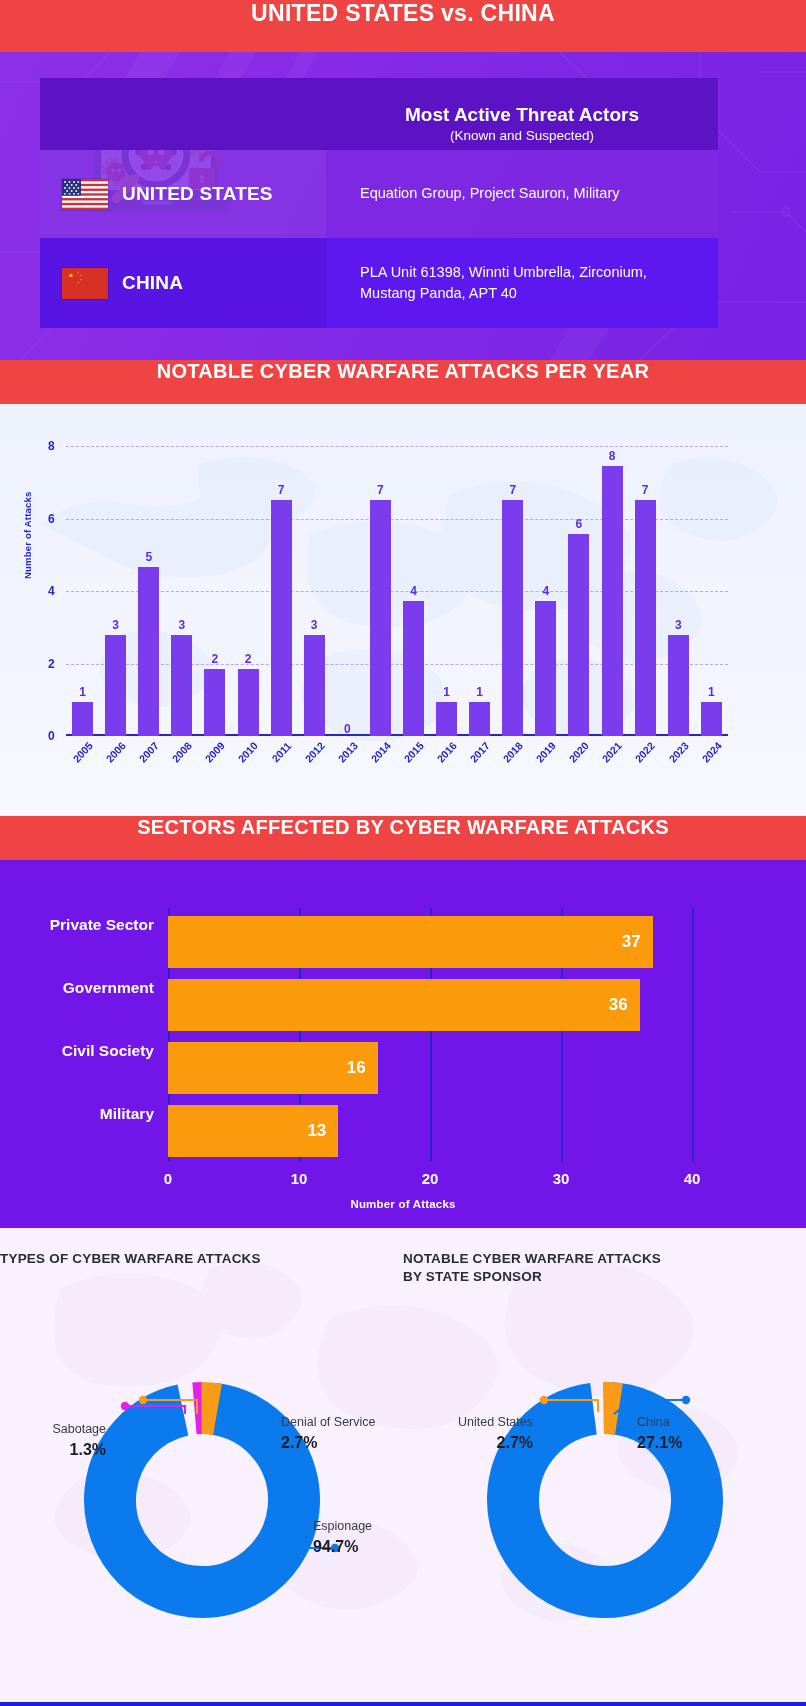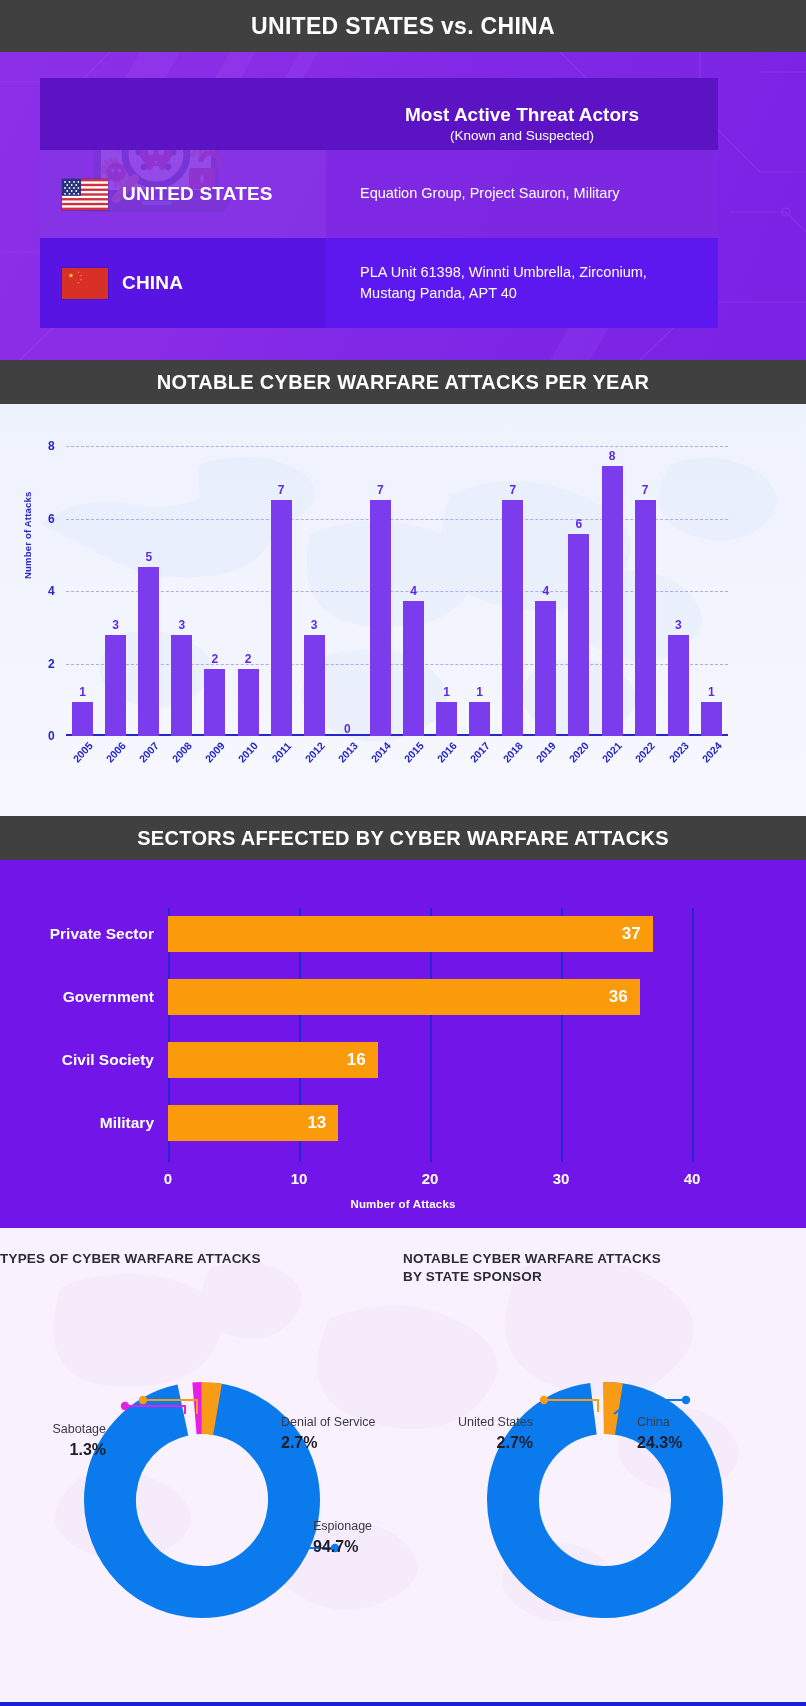--- a/index.html
+++ b/index.html
@@ -7,26 +7,26 @@
     width:806px;height:1706px;
     font-family:"Liberation Sans", sans-serif;
     background:#f6eefc;
     overflow:hidden;
     position:relative;
   }
   .page{width:806px;height:1706px;position:relative;overflow:hidden;}
 
   
   .banner{
-    background:#404040;
+    background:#ef4444;
     color:#fff;
     text-align:center;
     font-weight:bold;
     letter-spacing:.3px;
-    display:flex;align-items:center;justify-content:center;
+    display:flex;justify-content:center;
   }
   #banner-top{height:52px;font-size:23px;}
   #banner-bar{height:44px;font-size:20px;}
   #banner-sectors{height:44px;font-size:20px;}
   #footer-bar{height:48px;background:#1a20d8;display:flex;align-items:center;justify-content:flex-end;padding-right:34px;box-sizing:border-box;}
 
   
   #sec-actors{
     position:relative;height:308px;
     background:
@@ -83,21 +83,21 @@
     display:inline-block;color:#2626c9;font-size:10.5px;font-weight:bold;
     transform:rotate(-47deg);transform-origin:center center;white-space:nowrap;
   }
 
   
   #sec-sectors{
     position:relative;height:368px;background:#7215e8;overflow:hidden;
   }
   .hbar-area{position:absolute;left:28px;top:48px;width:752px;height:254px;}
   .hgrid{position:absolute;top:0;bottom:0;width:1.6px;background:#2626c9;}
-  .hrow{position:absolute;left:0;height:36px;display:flex;align-items:center;}
+  .hrow{position:absolute;left:0;height:52px;display:flex;align-items:flex-start;}
   .hlabel{width:140px;text-align:right;color:#fff;font-weight:bold;font-size:15.5px;padding-right:14px;box-sizing:border-box;}
   .hbar{background:#fb9b0b;height:100%;display:flex;align-items:center;justify-content:flex-end;box-sizing:border-box;padding-right:12px;color:#fff;font-weight:bold;font-size:17px;}
   .hxticks{position:absolute;left:168px;top:310px;width:524px;}
   .hxtick{position:absolute;transform:translateX(-50%);color:#fff;font-weight:bold;font-size:15px;}
   .hxtitle{position:absolute;left:0;right:0;top:338px;text-align:center;color:#fff;font-weight:bold;font-size:11.5px;letter-spacing:.2px;}
 
   
   #sec-donuts{position:relative;height:474px;background:#f9f1fd;overflow:hidden;}
   .donut-col{position:absolute;top:0;width:403px;height:474px;}
   .donut-title{
@@ -552,21 +552,21 @@
         <circle cx="84" cy="52" r="4.2" fill="#f89c17"></circle>
         <circle cx="226" cy="52" r="4.2" fill="#0a7aed"></circle>
       </svg>
 
       <div class="cal left" style="left:8px;top:186px;width:122px;">
         <span>United States</span>
         <b>2.7%</b>
       </div>
       <div class="cal right" style="left:234px;top:186px;width:110px;">
         <span>China</span>
-        <b>24.3%</b>
+        <b>27.1%</b>
       </div>
     </div>
   </div>
 
   <div id="footer-bar">
     
   </div>
 
 </div>
 

